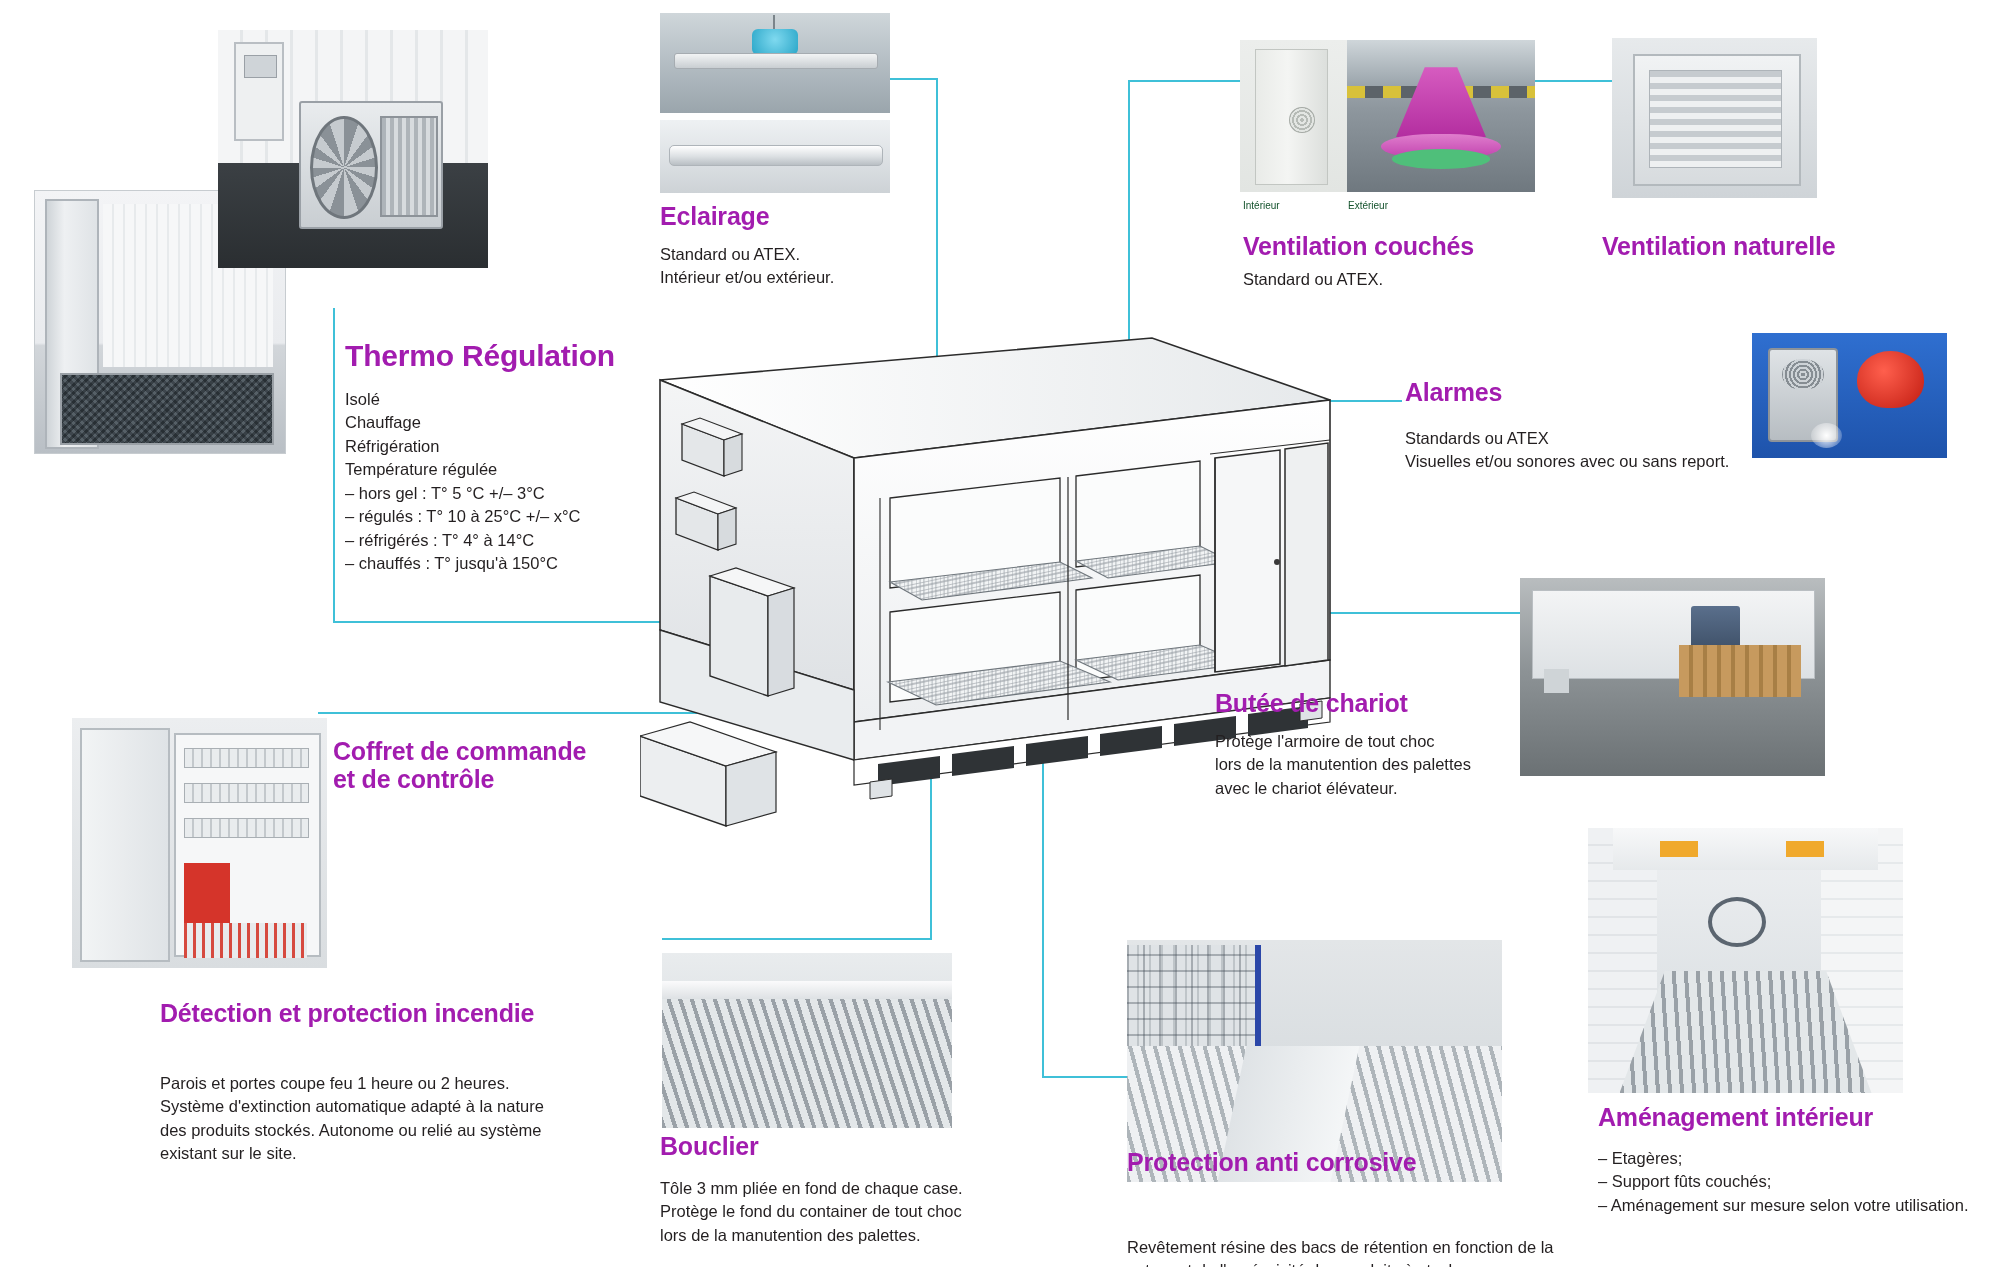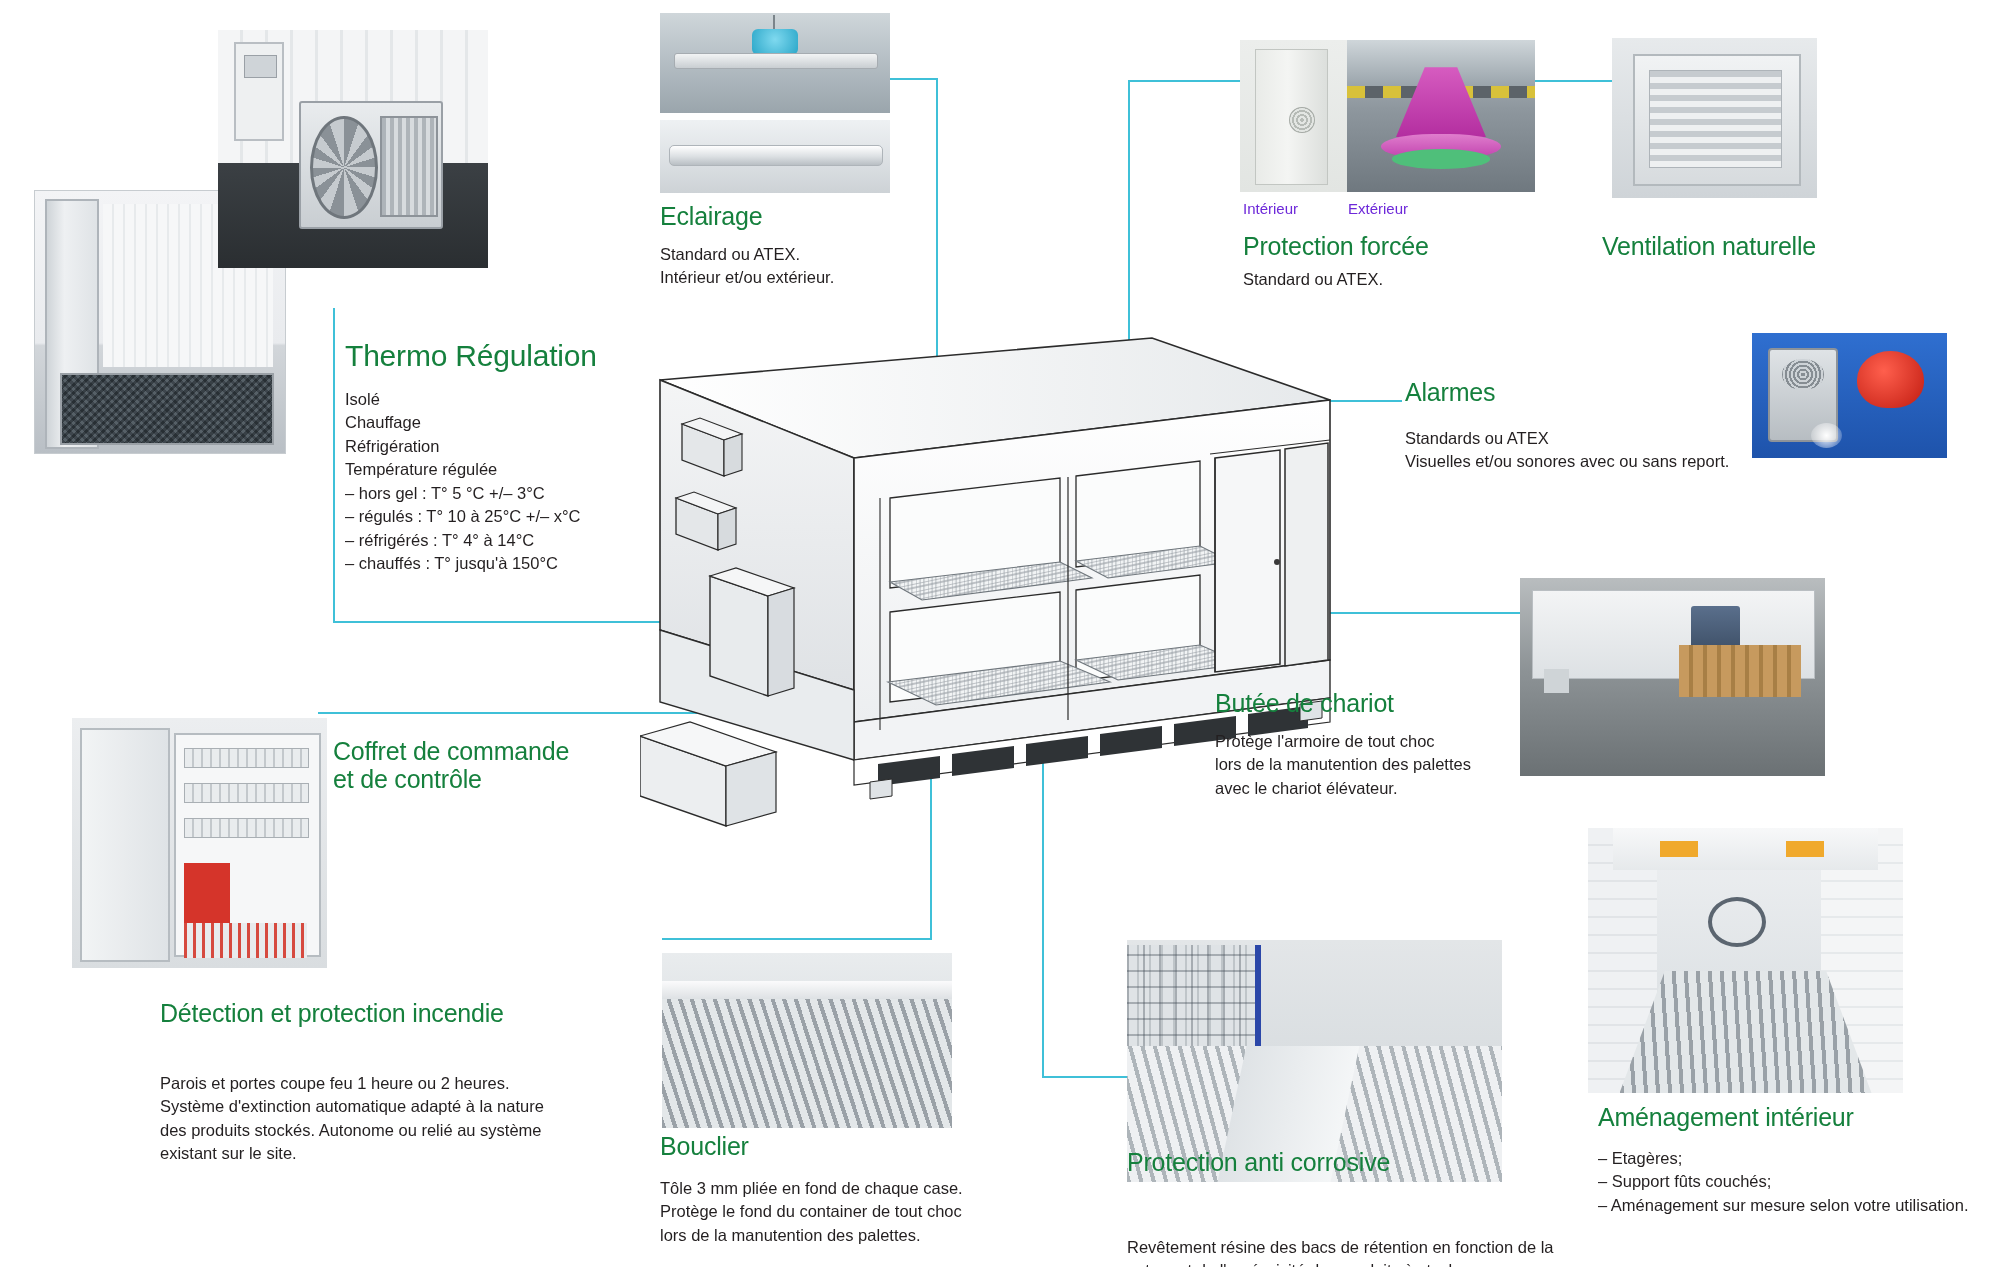--- a/index.html
+++ b/index.html
@@ -9,29 +9,29 @@
     font-family:"Liberation Sans", sans-serif;
     -webkit-font-smoothing:antialiased;
   }
   .stage{position:absolute;inset:0;}
 
   
   .abs{position:absolute;}
 
   
   .h-feature{
-    color:#15803d;font-weight:normal;letter-spacing:-0.2px;
+    color:#a21caf;font-weight:bold;letter-spacing:-0.2px;
     line-height:1.12;white-space:pre-line;
   }
   .h-28{font-size:30px;}
   .h-26{font-size:25px;}
   .body-txt{
     color:#231f20;font-size:16.5px;line-height:1.42;white-space:pre-line;
   }
-  .cap{color:#6d28d9;font-size:15px;}
+  .cap{color:#14532d;font-size:10px;}
 
   
   .ln{position:absolute;background:#3fc0d8;}
   .ln-h{height:2px;}
   .ln-v{width:2px;}
 
   
   .photo{position:absolute;overflow:hidden;background:#d9dde0;}
   .photo.bordered{border:1px solid #c7ccd0;}
 
@@ -390,21 +390,21 @@
 Température régulée
 – hors gel : T° 5 °C +/– 3°C
 – régulés : T° 10 à 25°C +/– x°C
 – réfrigérés : T° 4° à 14°C
 – chauffés : T° jusqu'à 150°C</div>
 
   <div class="h-feature h-26 abs" style="left:660px;top:202px;width:300px;">Eclairage</div>
   <div class="body-txt abs" style="left:660px;top:243px;width:320px;">Standard ou ATEX.
 Intérieur et/ou extérieur.</div>
 
-  <div class="h-feature h-26 abs" style="left:1243px;top:232px;width:330px;">Protection forcée</div>
+  <div class="h-feature h-26 abs" style="left:1243px;top:232px;width:330px;">Ventilation couchés</div>
   <div class="body-txt abs" style="left:1243px;top:268px;width:330px;">Standard ou ATEX.</div>
 
   <div class="h-feature h-26 abs" style="left:1602px;top:232px;width:340px;">Ventilation naturelle</div>
 
   <div class="h-feature h-26 abs" style="left:1405px;top:378px;width:300px;">Alarmes</div>
   <div class="body-txt abs" style="left:1405px;top:427px;width:460px;">Standards ou ATEX
 Visuelles et/ou sonores avec ou sans report.</div>
 
   <div class="h-feature h-26 abs" style="left:1215px;top:689px;width:320px;">Butée de chariot</div>
   <div class="body-txt abs" style="left:1215px;top:730px;width:340px;">Protège l'armoire de tout choc

